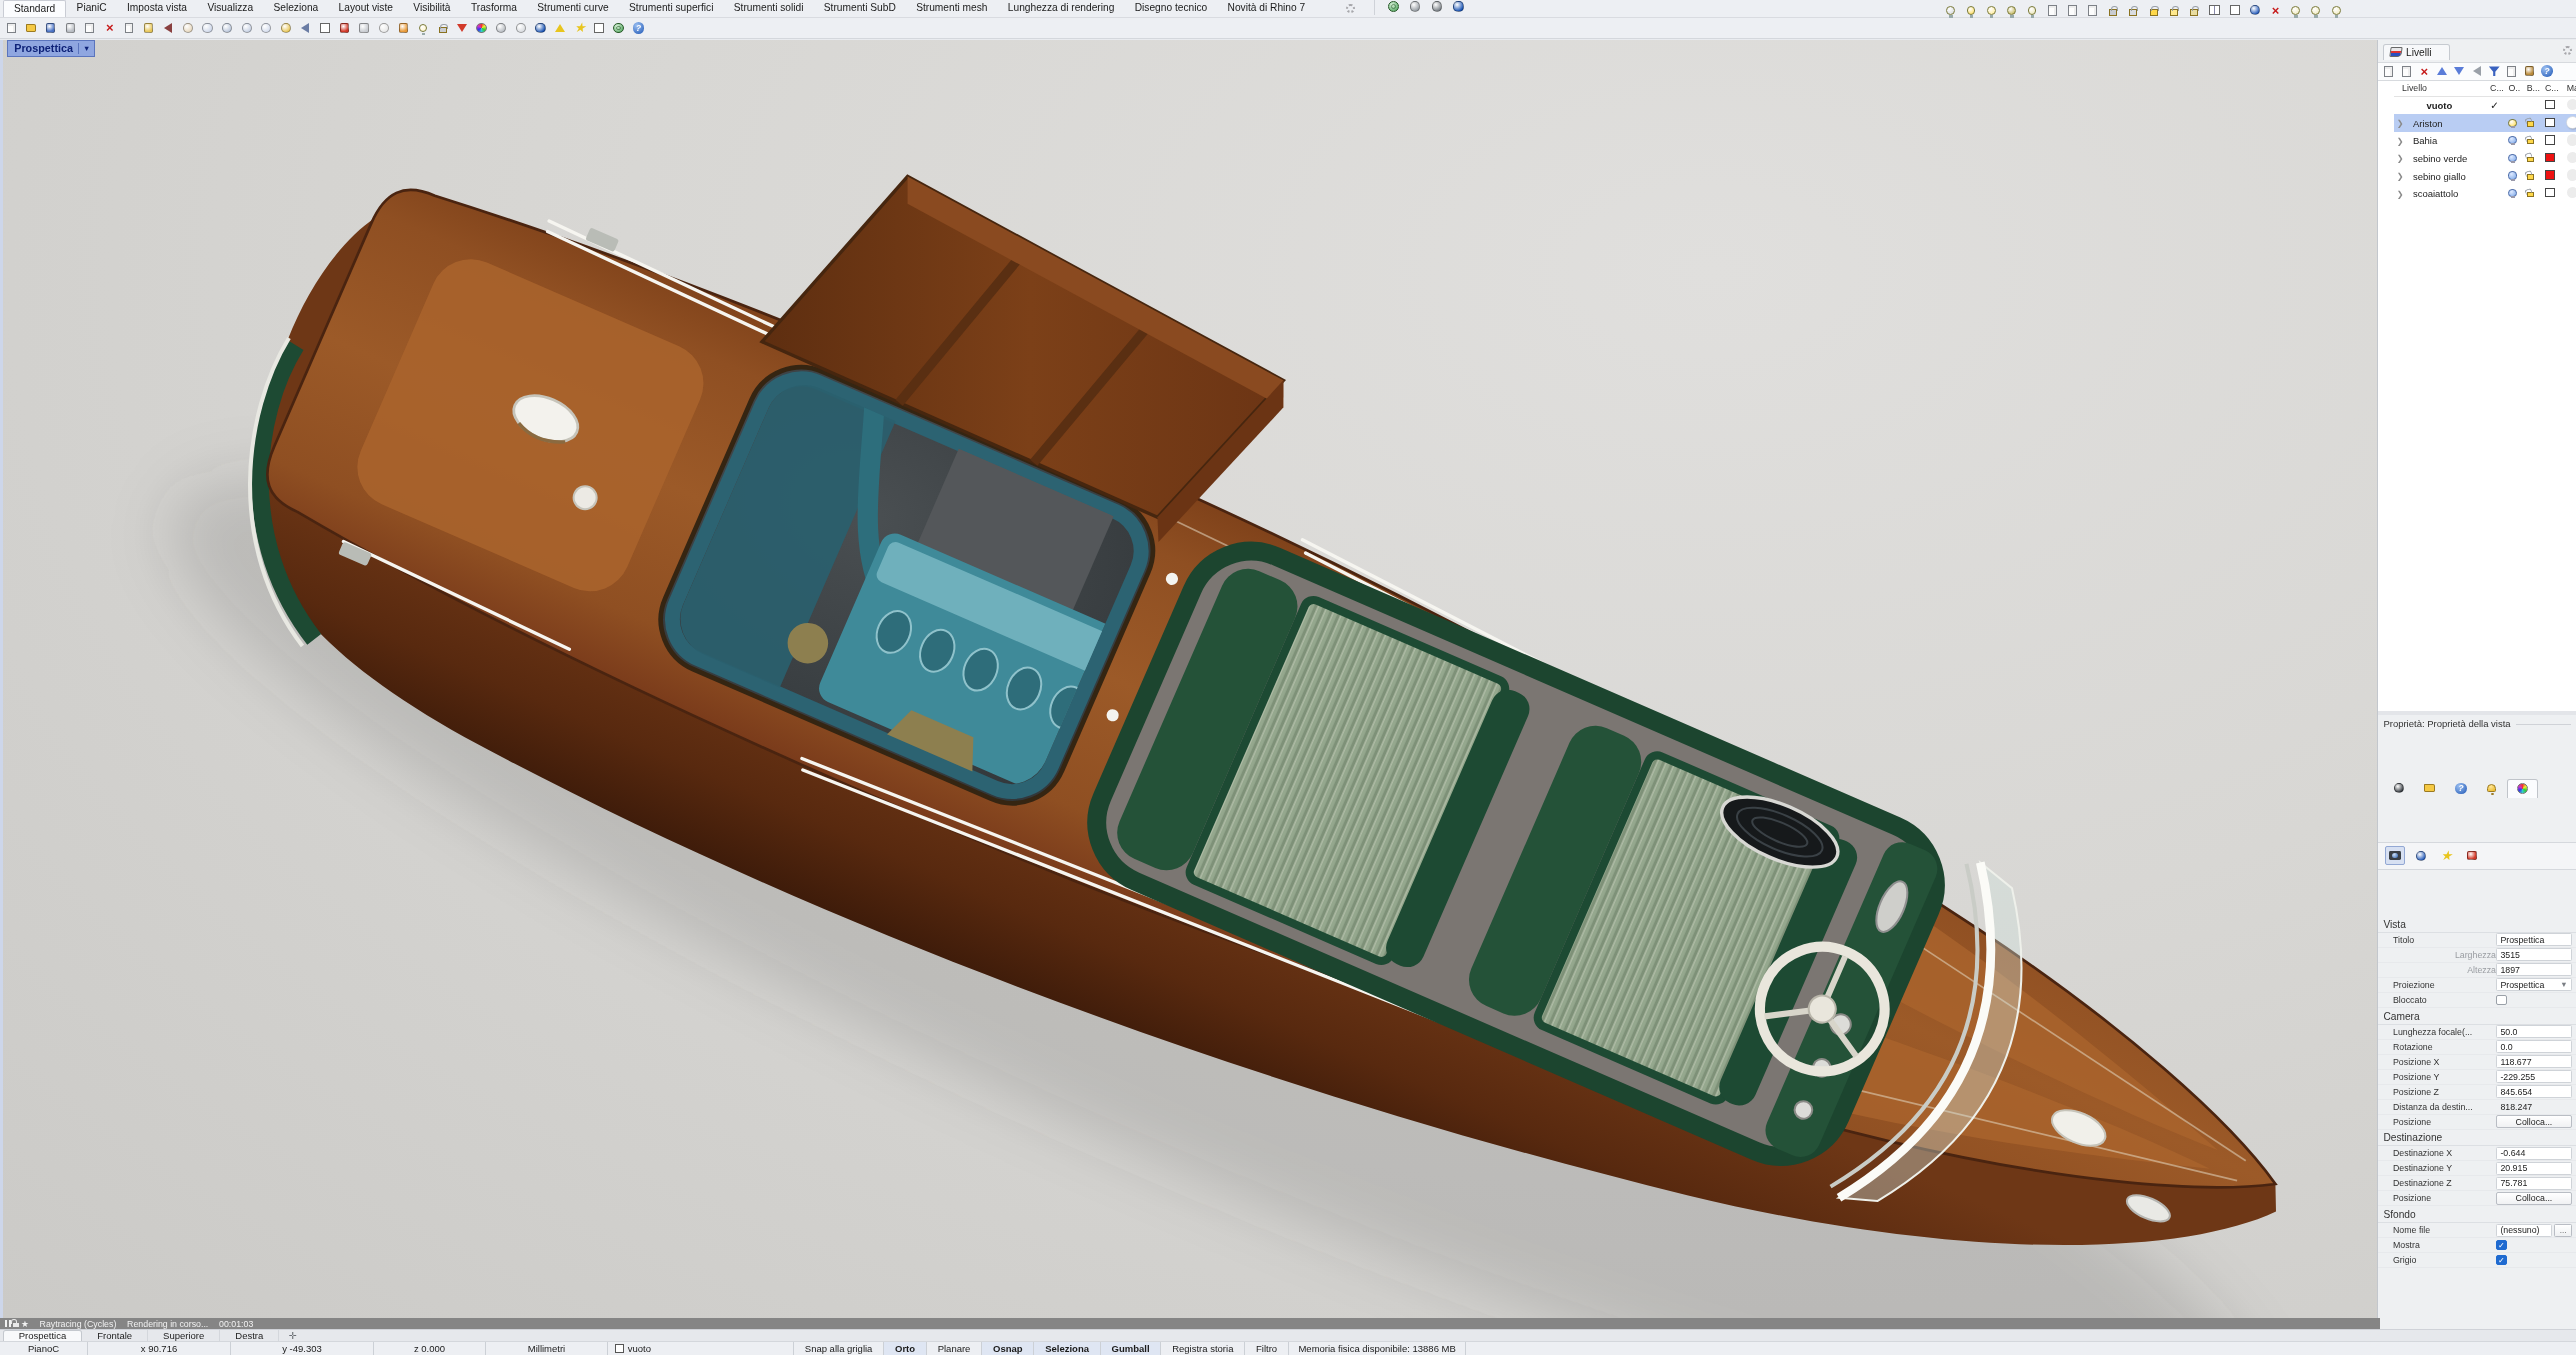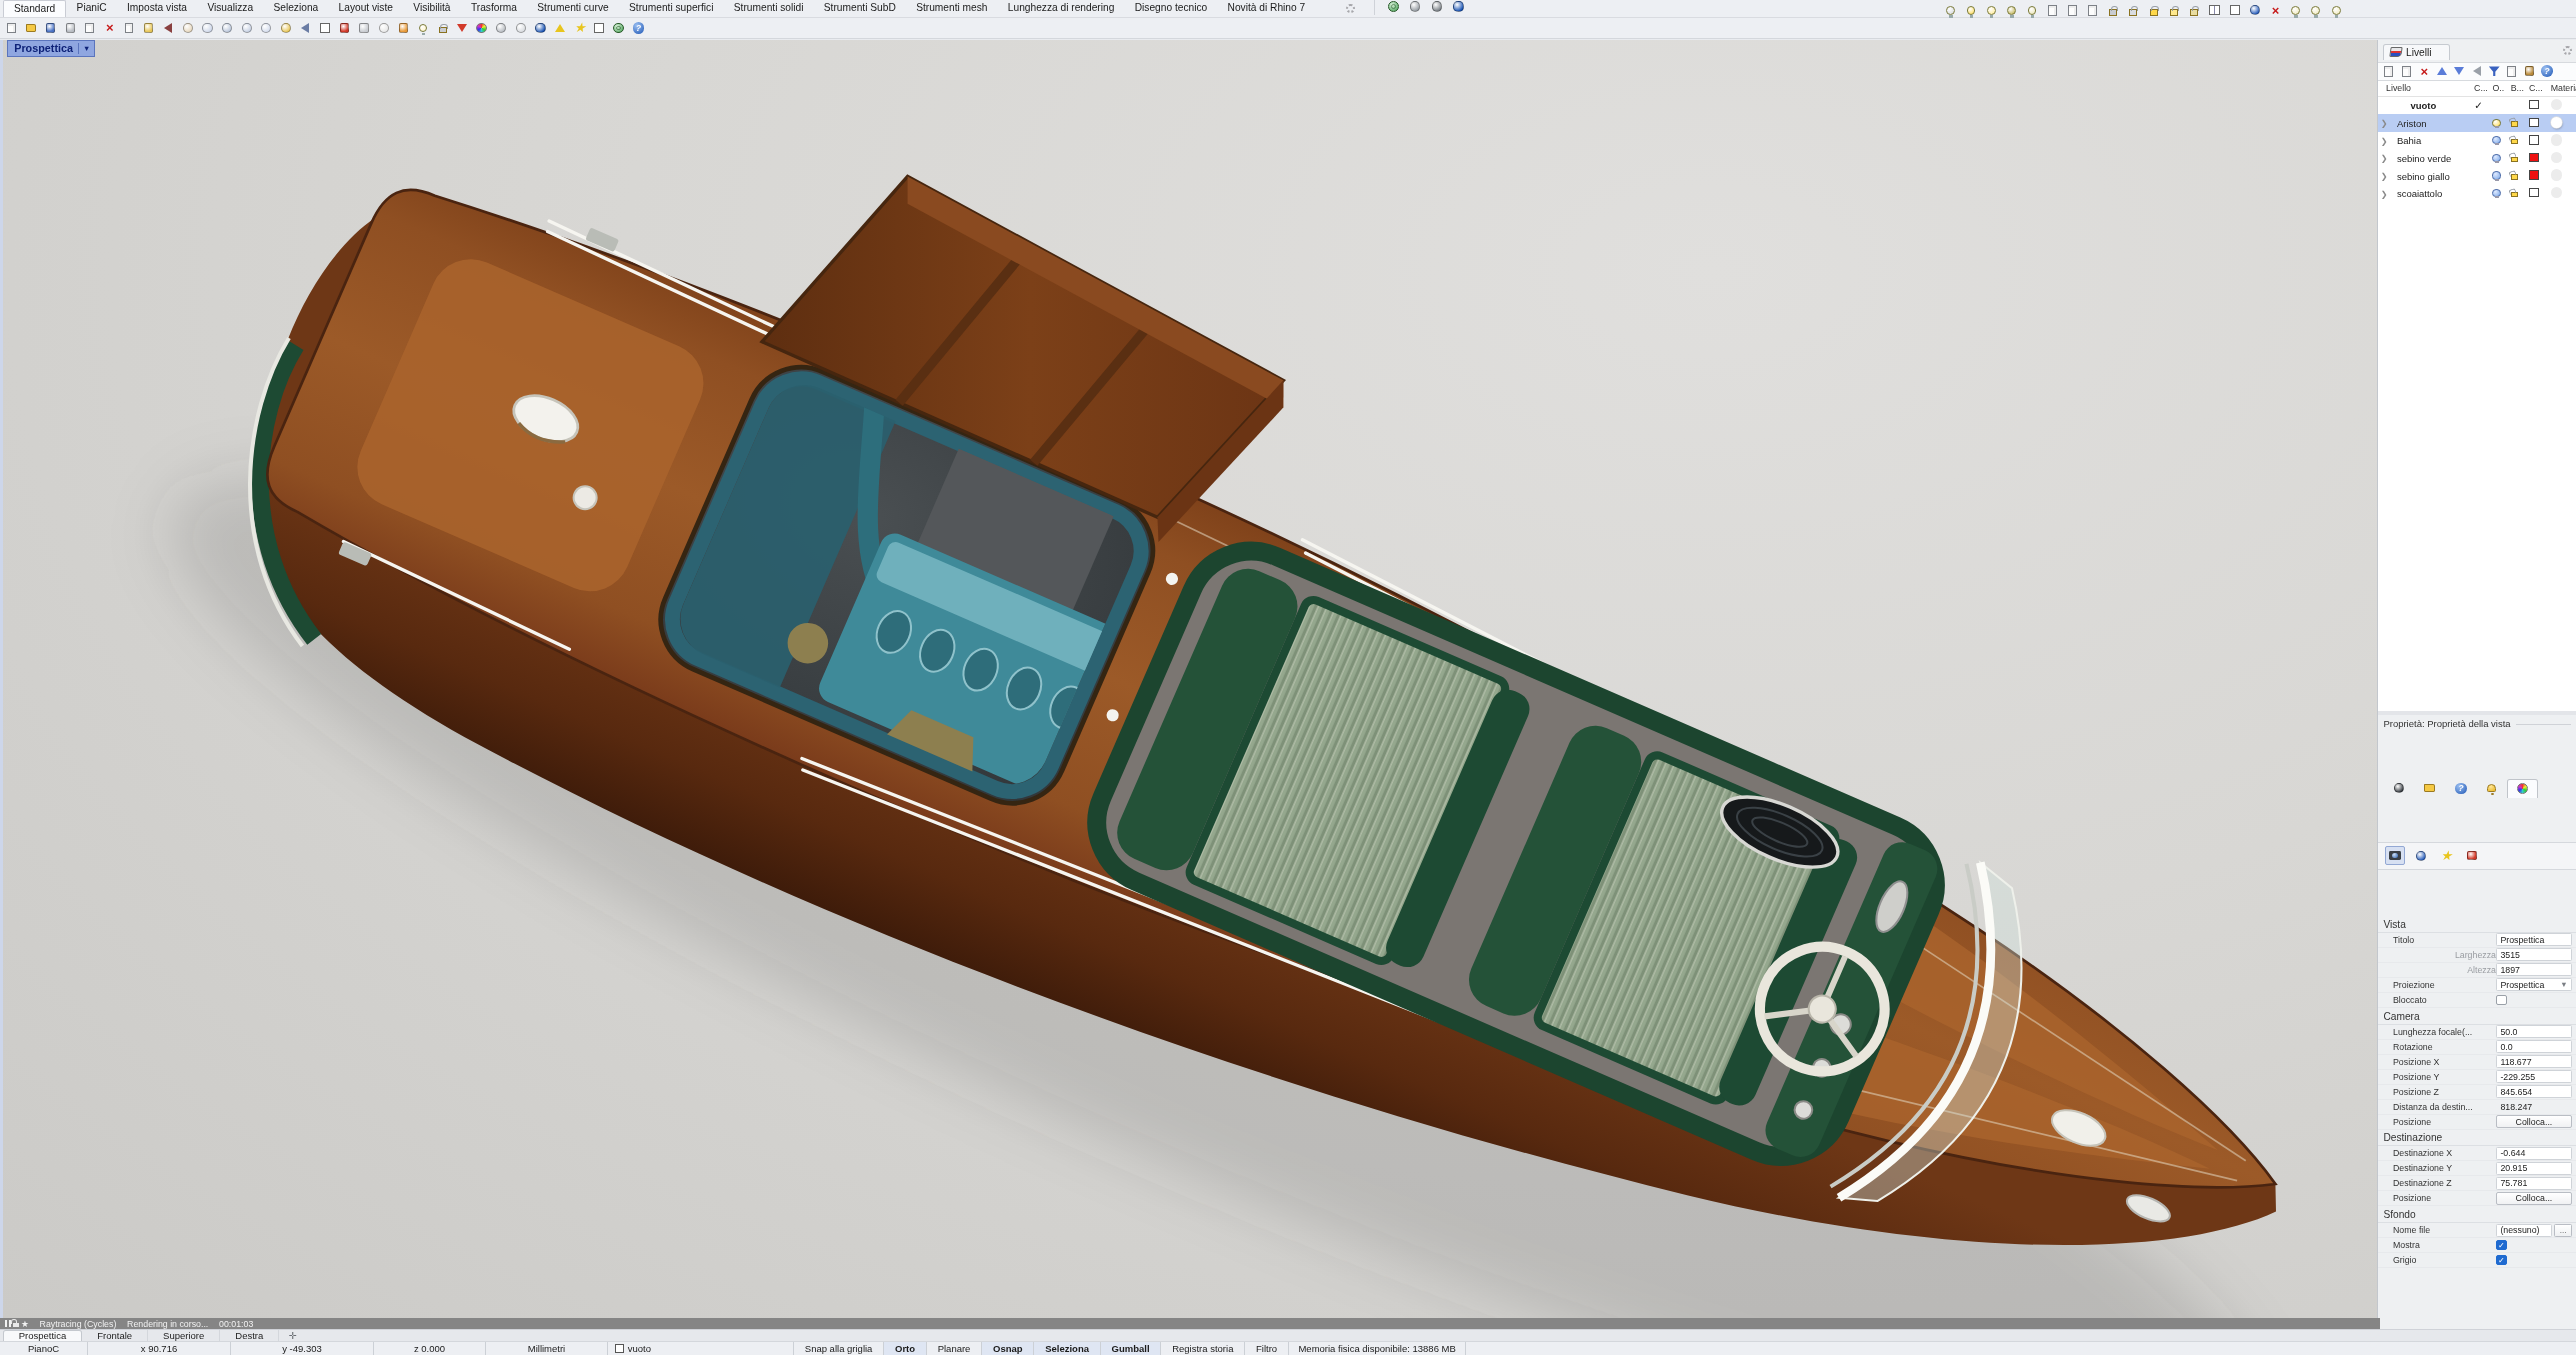--- a/index.html
+++ b/index.html
@@ -84,21 +84,21 @@
   .panel-tabbar { height:21.7px; display:flex; align-items:center; padding:2px 4.1px 0 5.4px; gap:5.4px; }
   .panel-tabbar .ptab { display:flex; align-items:center; gap:4.7px; background:#f7f8fa;
     border:0.7px solid #c6cad0; border-bottom:none; border-radius:2.7px 2.7px 0 0; padding:2px 17.6px 2.7px 5.4px; font-size:10.2px; }
   .layericon { width:11.5px; height:9.5px; background:linear-gradient(180deg,#e8e8ea 33%, #d33 33%, #d33 66%, #2a50c0 66%); 
     border:0.7px solid #666; border-radius:1.4px 1.4px 4.1px 1.4px; transform:skewX(-8deg); }
   .panel-gear { margin-left:auto; margin-bottom:2.7px; }
   .layers-toolbar { height:19px; background:#fbfcfd; border-top:0.7px solid #d7dade; border-bottom:0.7px solid #d7dade;
     display:flex; align-items:center; gap:1.4px; padding:0 2.7px; }
   .layers-toolbar .chip { width:16.2px; height:16.2px; }
   .layers-table { background:#fff; flex:1; overflow:hidden; font-size:9.5px; }
-  .lrow { display:grid; grid-template-columns: 13.5px 80px 18.3px 18.3px 18.3px 21.7px 1fr; align-items:center; height:17.6px; padding-left:2.7px; }
+  .lrow { display:grid; grid-template-columns: 13.5px 80px 18.3px 18.3px 18.3px 21.7px 1fr; align-items:center; height:17.6px; padding-left:2.7px;margin-left:16px; }
   .lrow.header { height:16.2px; color:#333; border-bottom:0.7px solid #e3e3e3; font-size:8.8px; }
   .lrow.selected { background:#b9cdf3; }
   .lrow .lname { overflow:hidden; white-space:nowrap; }
   .lrow .lname.bold { font-weight:bold; }
   .expand { color:#8a8a8a; font-size:8.1px; }
   .checkmark { color:#222; font-size:10.2px; }
   .bulbmini { display:inline-block; width:8.1px; height:8.1px; border-radius:50% 50% 45% 45%; border:0.7px solid #777736; position:relative; }
   .bulbmini.yellow { background:radial-gradient(circle at 35% 30%, #fff, #ffd94a); }
   .bulbmini.blue   { background:radial-gradient(circle at 35% 30%, #dfeaff, #7aa7e8); border-color:#4a6aa8; }
   .bulbmini::after { content:""; position:absolute; left:2px; bottom:-2px; width:3.4px; height:2px; background:#99a; }

